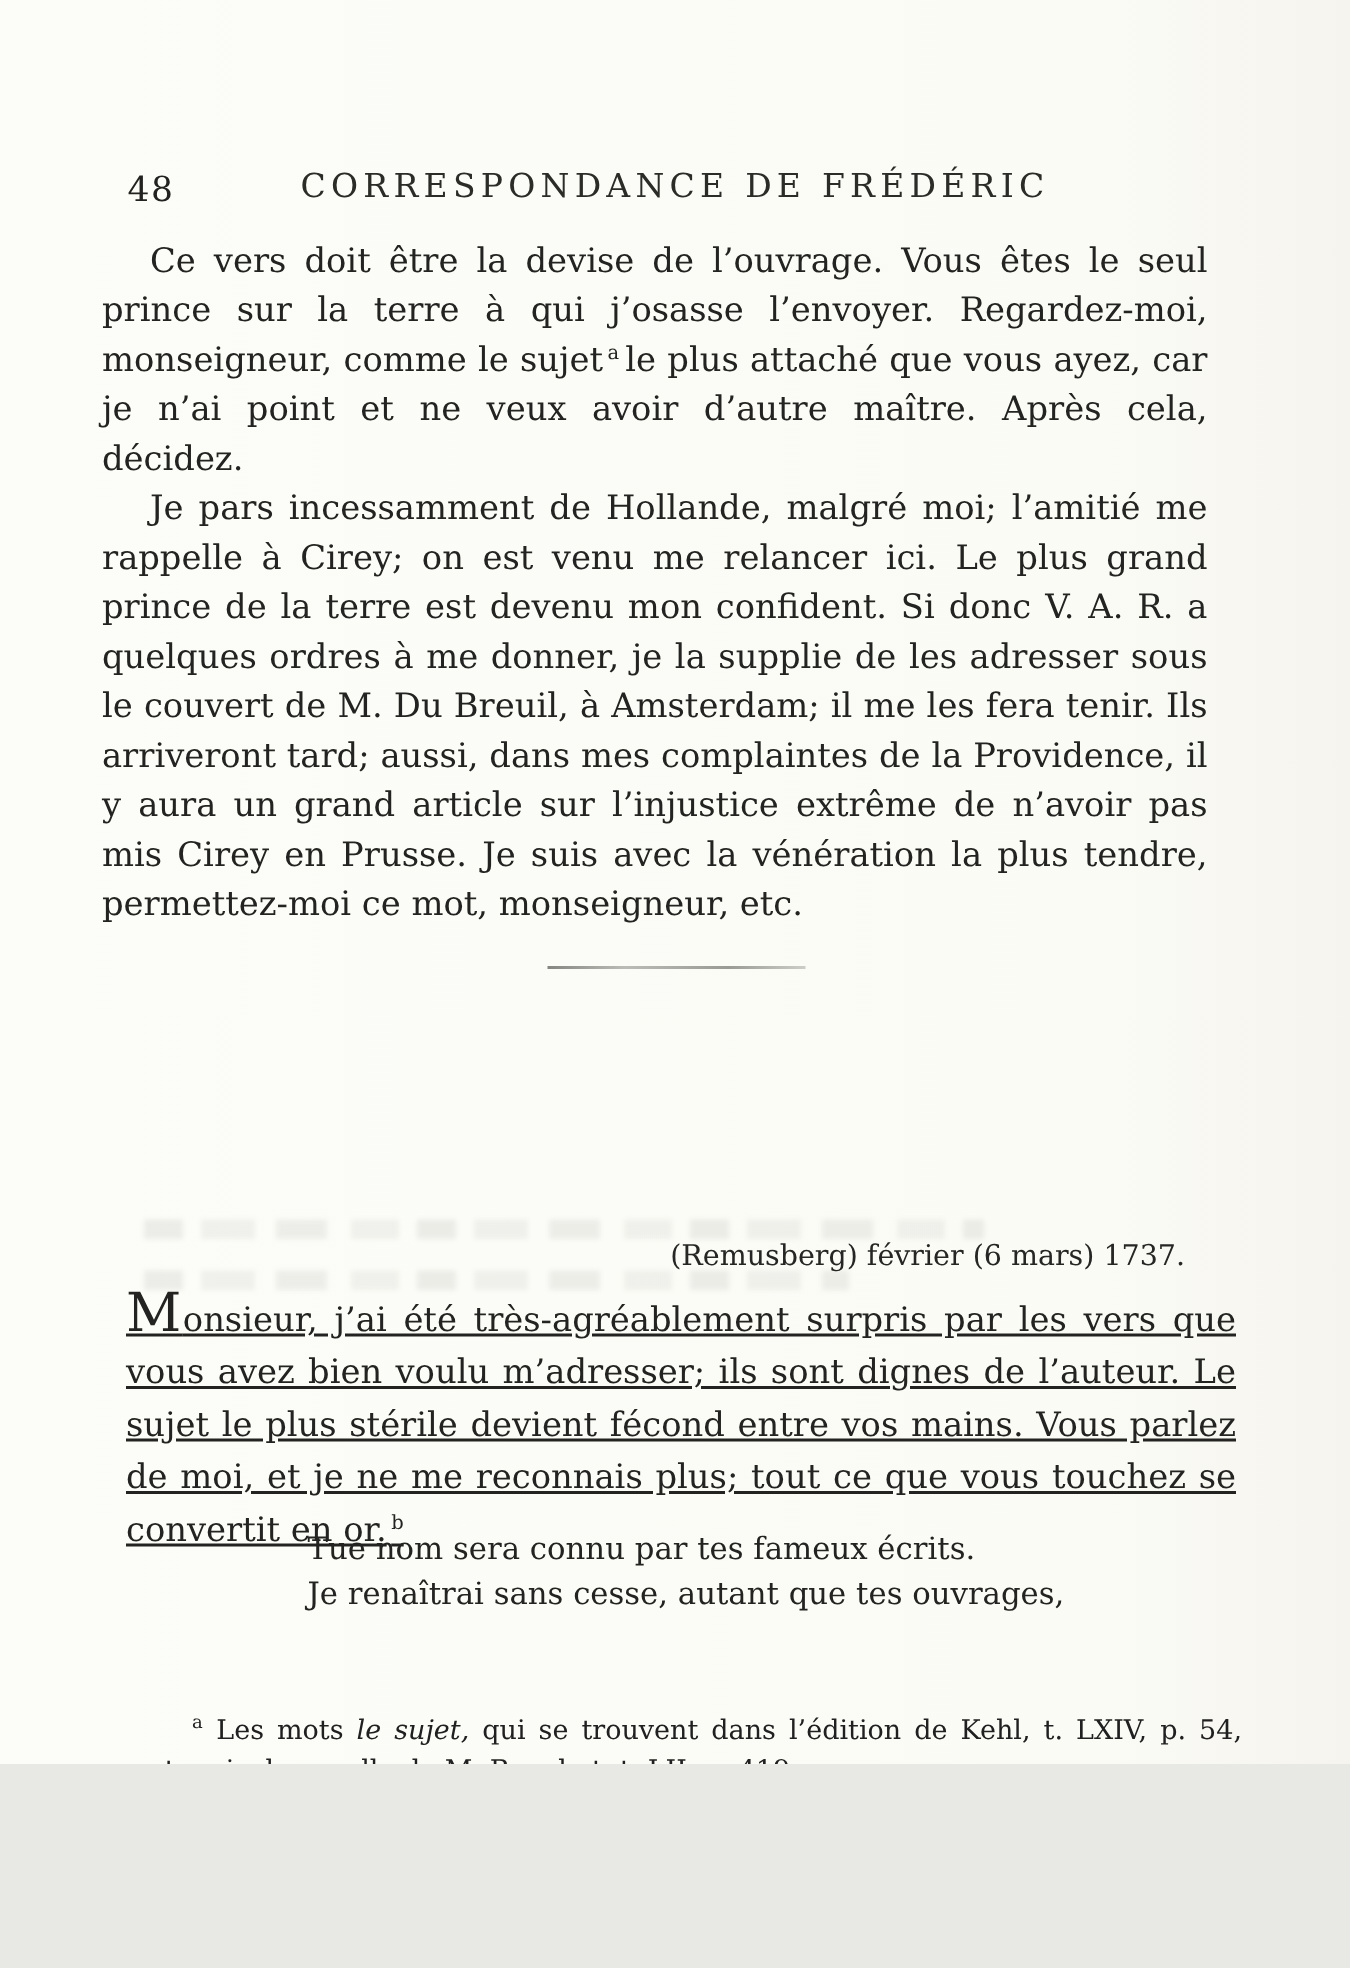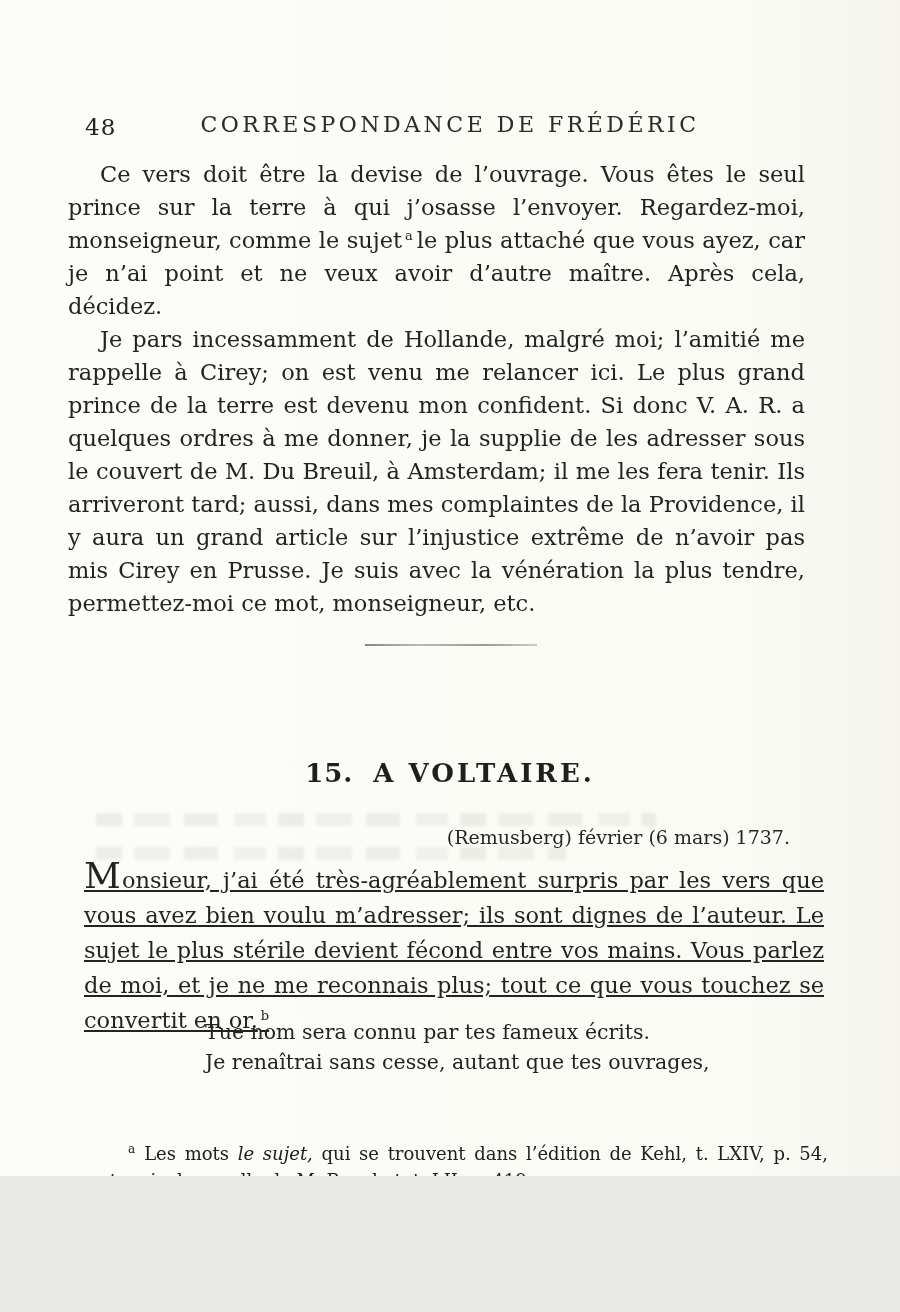--- a/index.html
+++ b/index.html
@@ -166,23 +166,20 @@
     <span class="running-title">CORRESPONDANCE DE FRÉDÉRIC</span>
   </header>
 
   <section class="body-text">
     <p><span>Ce vers doit être la devise de l’ouvrage. Vous êtes le seul prince sur la terre à qui j’osasse l’envoyer. Regardez-moi, monseigneur, comme le sujet</span><sup class="note-ref">a</sup><span>le plus attaché que vous ayez, car je n’ai point et ne veux avoir d’autre maître. Après cela, décidez.</span></p>
     <p>Je pars incessamment de Hollande, malgré moi; l’amitié me rappelle à Cirey; on est venu me relancer ici. Le plus grand prince de la terre est devenu mon confident. Si donc V. A. R. a quelques ordres à me donner, je la supplie de les adresser sous le couvert de M. Du Breuil, à Amsterdam; il me les fera tenir. Ils arriveront tard; aussi, dans mes complaintes de la Providence, il y aura un grand article sur l’injustice extrême de n’avoir pas mis Cirey en Prusse. Je suis avec la vénération la plus tendre, permettez-moi ce mot, monseigneur, etc.</p>
   </section>
 
   <div class="divider"></div>
 
-  <h2 class="letter-heading">
-    <span class="letter-number">15.</span><span>A VOLTAIRE.</span>
-  </h2>
 
   <div class="ghost ghost-1"></div>
   <div class="ghost ghost-2"></div>
 
   <div class="dateline">(Remusberg) février (6 mars) 1737.</div>
 
   <section class="opening">
     <p><span class="initial">M</span><span>onsieur, j’ai été très-agréablement surpris par les vers que vous avez bien voulu m’adresser; ils sont dignes de l’auteur. Le sujet le plus stérile devient fécond entre vos mains. Vous parlez de moi, et je ne me reconnais plus; tout ce que vous touchez se convertit en or.</span><sup class="note-ref">b</sup></p>
   </section>
 

